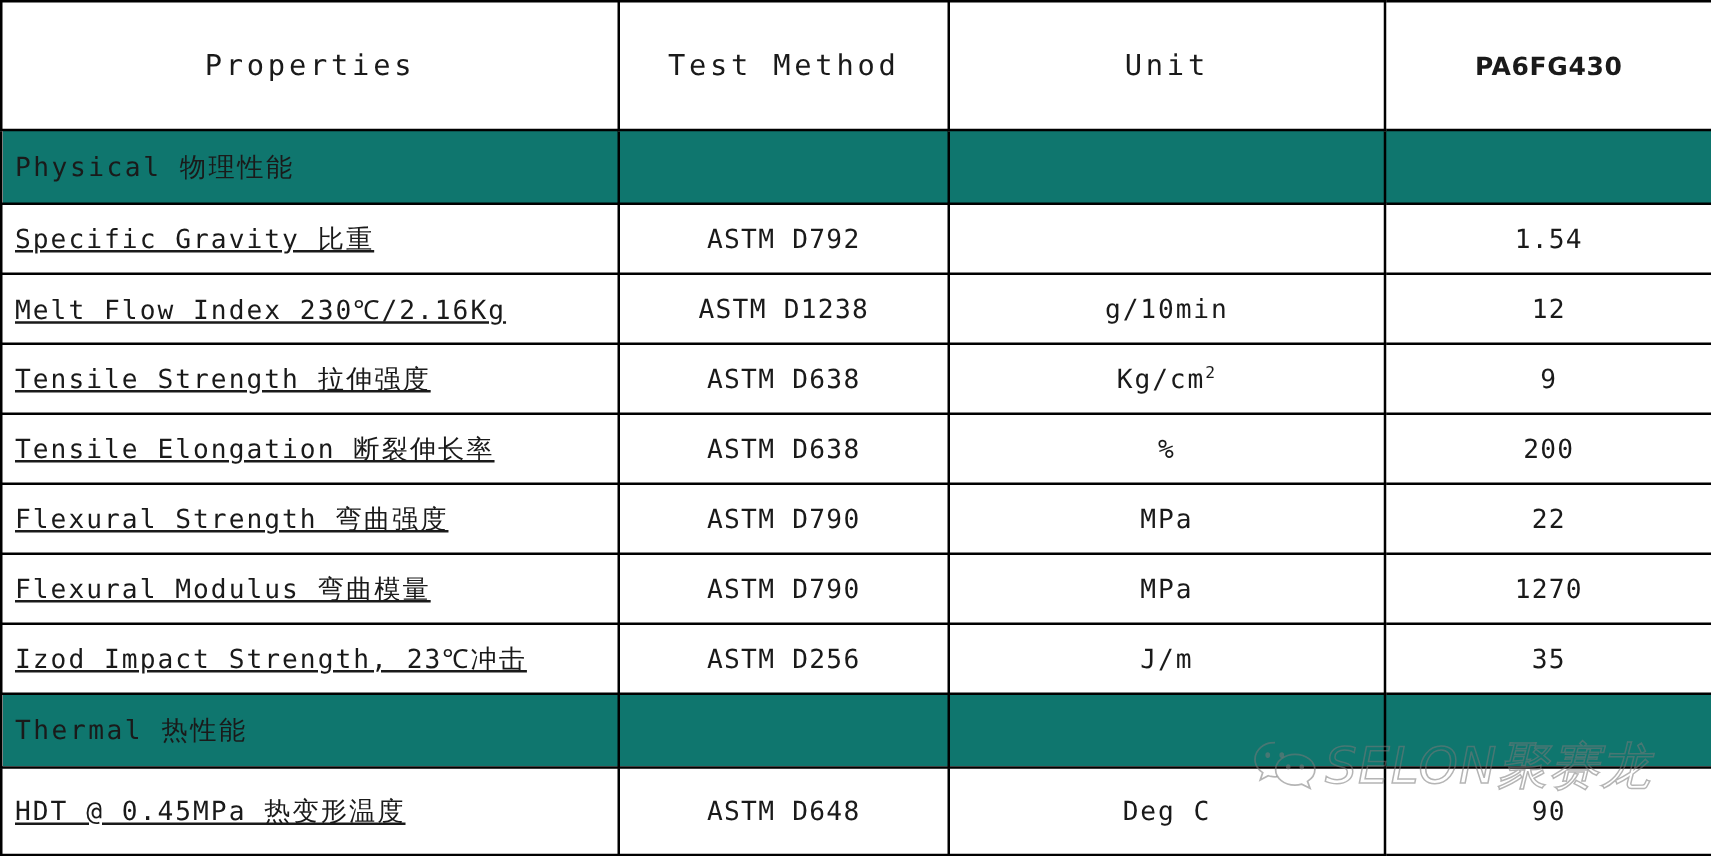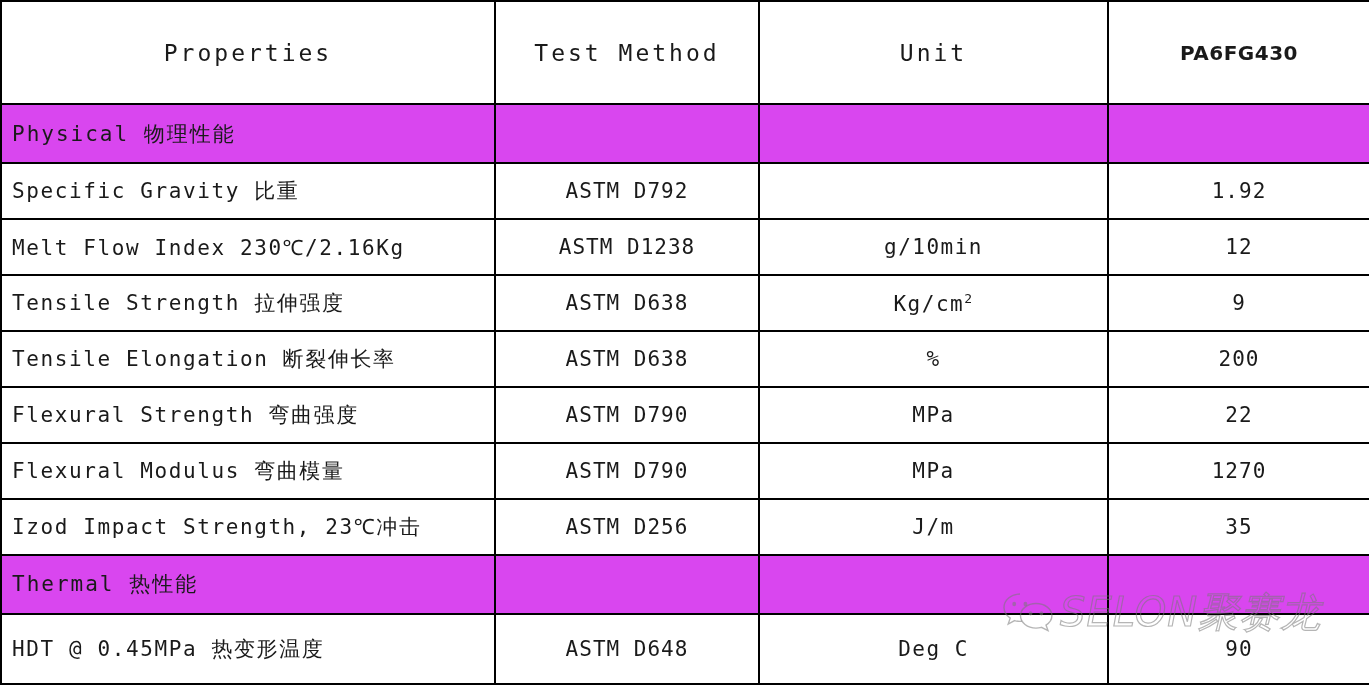--- a/index.html
+++ b/index.html
@@ -53,34 +53,35 @@
   }
   tr.header-row td.product-head {
     font-weight: bold;
     font-size: 20px;
     letter-spacing: 0.5px;
     font-family: "DejaVu Sans", "Liberation Sans", sans-serif;
   }
 
   
   tr.section-row td {
-    background: #d946ef;
+    background: #0f766e;
     height: 52px;
   }
   tr.section-row td.section-label {
     text-align: left;
     font-size: 21px;
     letter-spacing: 2px;
   }
 
   
   tr.data-row { height: 51px; }
   tr.data-row td.prop-cell {
     text-align: left;
     letter-spacing: 1.6px;
+    text-decoration: underline;
   }
   tr.data-row td.method-cell,
   tr.data-row td.unit-cell,
   tr.data-row td.value-cell {
     text-align: center;
   }
   tr.data-row td.method-cell  { letter-spacing: 1px; }
   tr.data-row td.value-cell   { letter-spacing: 1px; }
   tr.data-row.tall { height: 64px; margin-top: 20px; }
   .sup { font-size: 0.62em; vertical-align: super; }
@@ -137,21 +138,21 @@
         <tr class="section-row">
           <td class="section-label">Physical 物理性能</td>
           <td></td>
           <td></td>
           <td></td>
         </tr>
         <tr class="data-row">
           <td class="prop-cell">Specific Gravity 比重</td>
           <td class="method-cell">ASTM  D792</td>
           <td class="unit-cell"></td>
-          <td class="value-cell">1.92</td>
+          <td class="value-cell">1.54</td>
         </tr>
         <tr class="data-row">
           <td class="prop-cell">Melt Flow Index 230℃/2.16Kg</td>
           <td class="method-cell">ASTM  D1238</td>
           <td class="unit-cell">g/10min</td>
           <td class="value-cell">12</td>
         </tr>
         <tr class="data-row">
           <td class="prop-cell">Tensile Strength 拉伸强度</td>
           <td class="method-cell">ASTM  D638</td>

